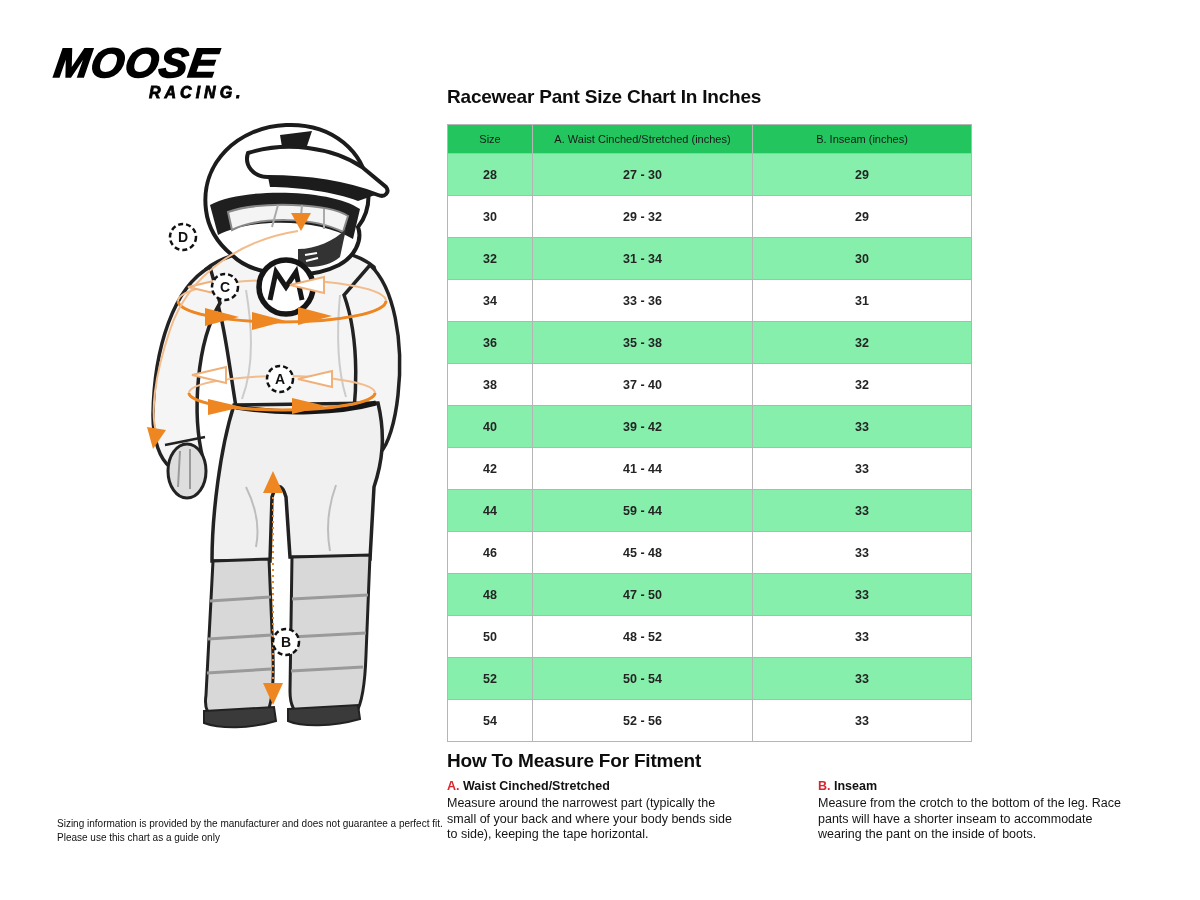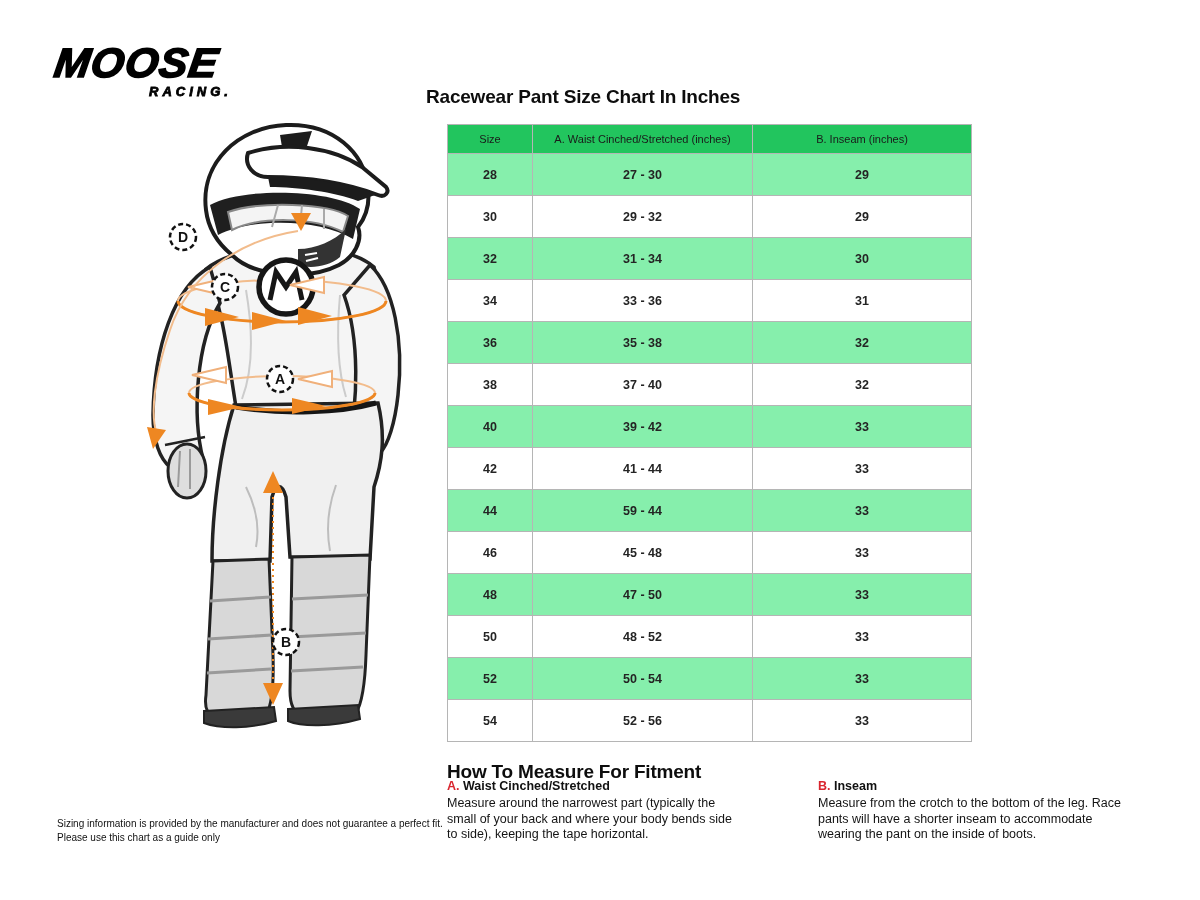--- a/index.html
+++ b/index.html
@@ -8,34 +8,34 @@
     font-family:"Liberation Sans",sans-serif;color:#111;overflow:hidden;
   }
   
   .logo{position:absolute;left:57px;top:46px;color:#000;}
   .logo-moose{
     font-size:41px;font-weight:bold;font-style:italic;line-height:0.85;
     letter-spacing:1px;transform:skewX(-8deg) scaleX(1.04);transform-origin:left top;
     -webkit-text-stroke:1.6px #000;
   }
   .logo-racing{
-    font-size:13px;font-weight:bold;font-style:italic;letter-spacing:4px;
+    font-size:16px;font-weight:bold;font-style:italic;letter-spacing:4px;
     margin-left:92px;margin-top:3px;-webkit-text-stroke:0.8px #000;
   }
   
   .figure{position:absolute;left:40px;top:115px;width:405px;height:630px;}
   svg text{font-family:"Liberation Sans",sans-serif;}
   
-  .title{position:absolute;left:426px;top:86px;font-size:19px;font-weight:bold;color:#0d0d0d;letter-spacing:-0.2px;}
+  .title{position:absolute;left:447px;top:86px;font-size:19px;font-weight:bold;color:#0d0d0d;letter-spacing:-0.2px;}
   table.size-chart{position:absolute;left:447px;top:124px;width:524px;border-collapse:collapse;table-layout:fixed;}
   .size-chart th,.size-chart td{border:1px solid #b5b5b5;text-align:center;padding:0;}
   .size-chart th{background:#22c55e;height:28px;font-size:11px;font-weight:normal;color:#1a1a1a;}
   .size-chart td{height:41px;font-size:12.5px;font-weight:bold;color:#242424;background:#ffffff;}
   .size-chart tr.shaded td{background:#86efac;}
-  .howto-heading{position:absolute;left:447px;top:750px;font-size:19px;font-weight:bold;color:#0d0d0d;letter-spacing:-0.2px;margin-top:11px;}
+  .howto-heading{position:absolute;left:447px;top:750px;font-size:19px;font-weight:bold;color:#0d0d0d;letter-spacing:-0.2px;}
   .measure{position:absolute;top:779px;}
   .measure-a{left:447px;width:298px;}
   .measure-b{left:818px;width:316px;}
   .measure-title{font-size:12.5px;font-weight:bold;color:#111;margin:0 0 3px 0;}
   .measure-letter{color:#d9252e;}
   .measure-text{font-size:12.5px;line-height:15.5px;color:#141414;margin:0;}
   .disclaimer{position:absolute;left:57px;top:817px;width:390px;font-size:10px;line-height:14px;color:#111;}
 </style>
 </head>
 <body>

